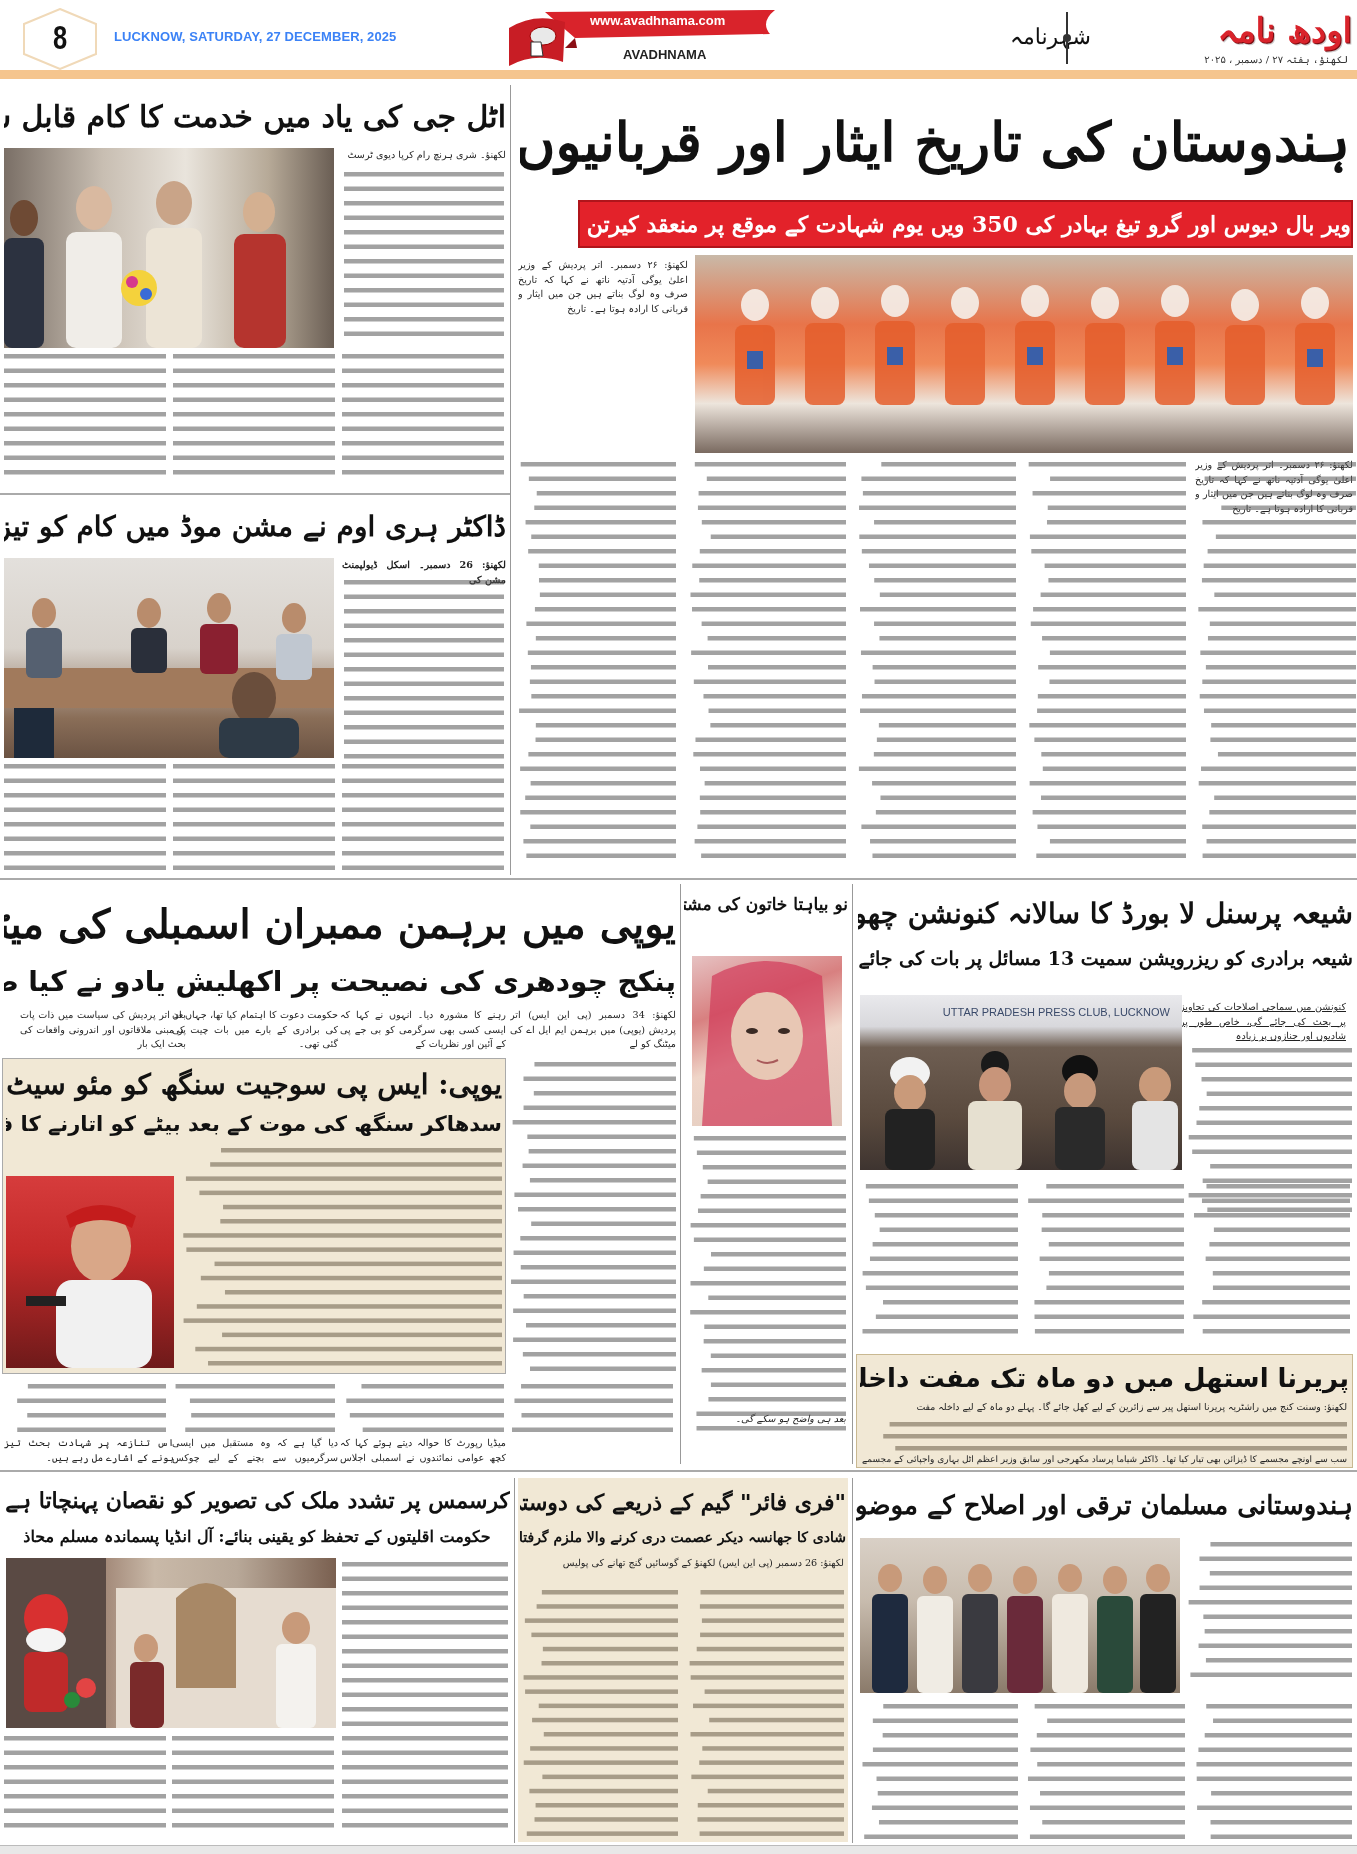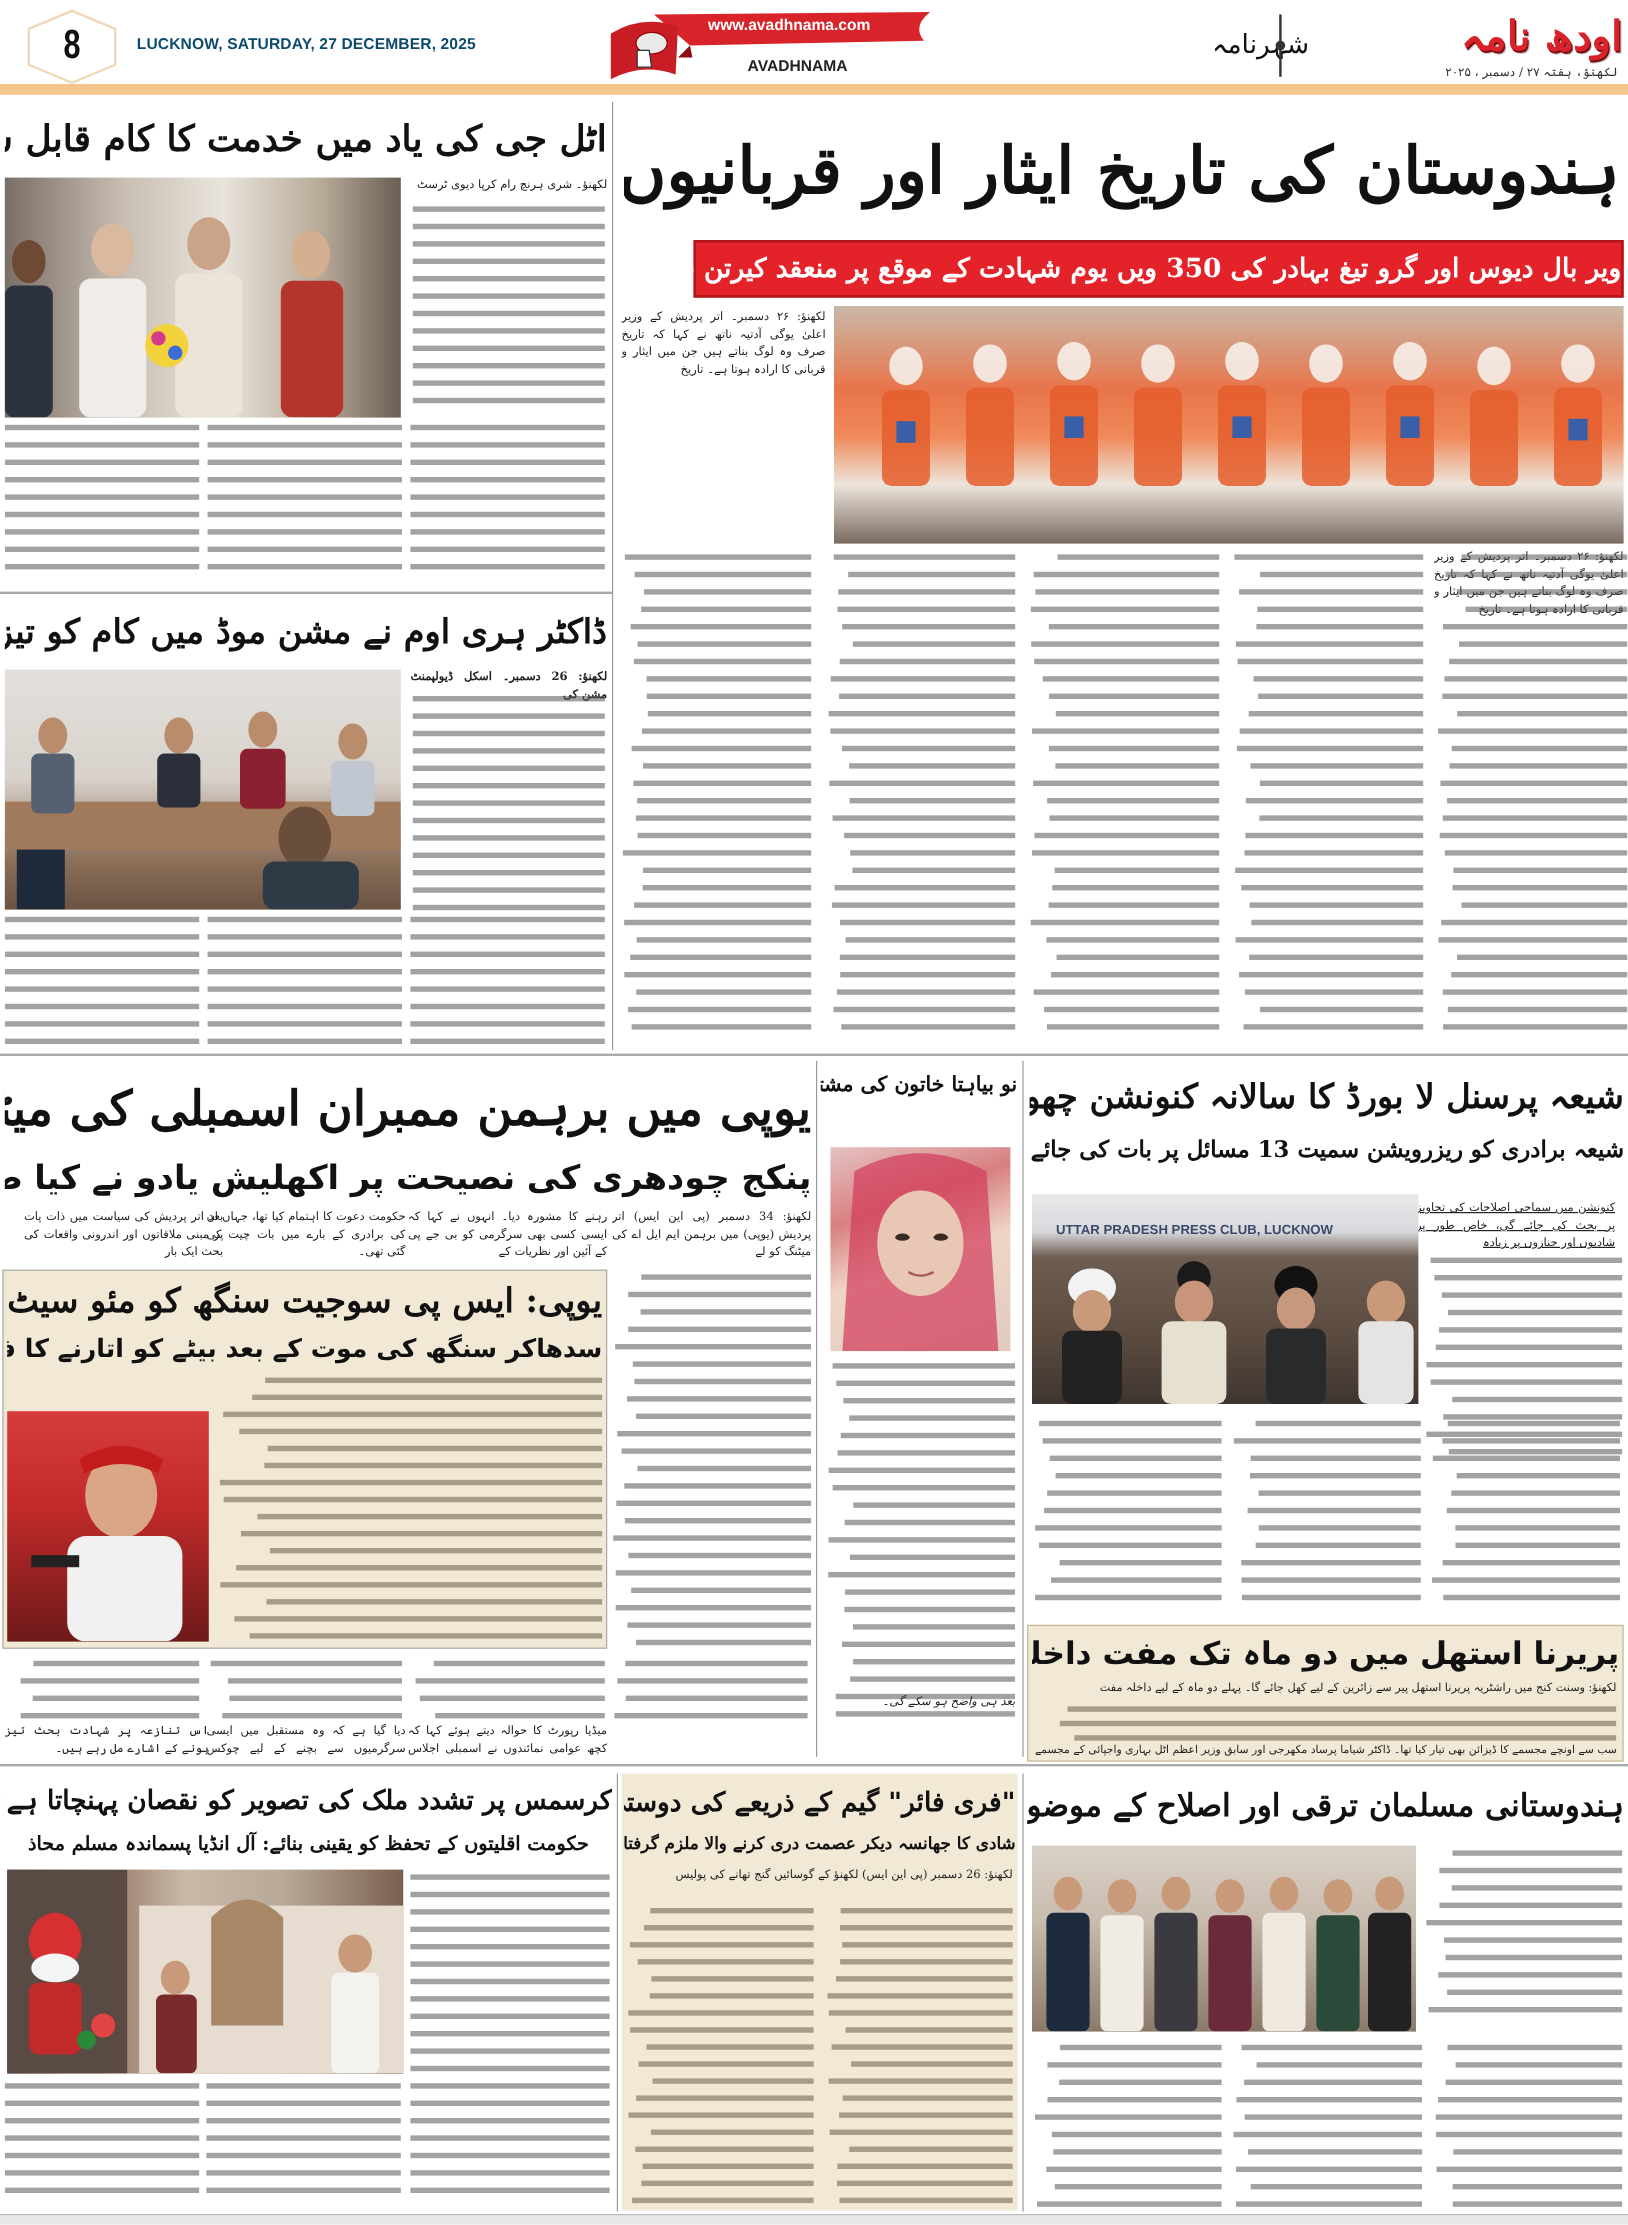--- a/index.html
+++ b/index.html
@@ -6,21 +6,21 @@
   html, body { width: 1357px; height: 1854px; background: #ffffff; overflow: hidden; }
   body { font-family: "DejaVu Sans", sans-serif; color: #111; position: relative; }
 
   .abs { position: absolute; }
 
   
   #masthead { left: 0; top: 0; width: 1357px; height: 78px; border-bottom: 1px solid #bbb; background: #fff; }
   #page-num-box { left: 20px; top: 8px; width: 80px; height: 62px; }
   #page-num-box svg { position: absolute; left: 0; top: 0; }
   #page-num { position: absolute; left: 0; top: 10px; width: 80px; text-align: center; font-family: "Liberation Sans", sans-serif; font-weight: bold; font-size: 34px; color: #111; transform: scaleX(0.75); }
-  #dateline { left: 114px; top: 29px; font-family: "Liberation Sans", sans-serif; font-weight: bold; font-size: 13px; color: #0c4a6e; letter-spacing: 0.1px; }
+  #dateline { left: 114px; top: 29px; font-family: "Liberation Sans", sans-serif; font-weight: bold; font-size: 13px; color: #3b82f6; letter-spacing: 0.1px; }
   #brand-ribbon { left: 505px; top: 8px; width: 280px; height: 60px; }
   #brand-url { position: absolute; left: 85px; top: 5px; font-family: "Liberation Sans", sans-serif; font-weight: bold; font-size: 13px; color: #fff; }
   #brand-name { position: absolute; left: 118px; top: 39px; font-family: "Liberation Sans", sans-serif; font-weight: bold; font-size: 13px; color: #222; }
   #section-name { left: 1010px; top: 24px; font-family: "DejaVu Serif", serif; font-size: 22px; color: #111; }
   #divider-v { left: 1066px; top: 12px; width: 2px; height: 52px; background: #333; }
   #divider-dot { left: 1063px; top: 34px; width: 8px; height: 8px; background: #333; border-radius: 50%; }
   #logo { left: 1162px; top: 10px; width: 190px; height: 46px; font-family: "DejaVu Serif", serif; font-weight: bold; font-size: 34px; color: #d9232b; text-shadow: 1px 1px 0 #7a0b10, 2px 2px 0 #ccc; text-align: right; direction: rtl; }
   #logo-date { left: 1168px; top: 54px; width: 180px; font-size: 10px; color: #333; direction: rtl; text-align: right; font-family: "DejaVu Serif", serif; }
   #orange-band { left: 0; top: 70px; width: 1357px; height: 9px; background: #f5c58e; }
 
@@ -549,21 +549,21 @@
       <rect x="10.487182355967093" y="76.5" width="155.5128176440329" height="4.5" opacity="0.55"></rect>
       <rect x="2.7211959876543403" y="91" width="163.27880401234566" height="4.5" opacity="0.55"></rect>
       <rect x="6.18198431069959" y="105.5" width="159.8180156893004" height="4.5" opacity="0.55"></rect>
       <rect x="24.174176954732502" y="120" width="141.8258230452675" height="4.5" opacity="0.55"></rect>
       <rect x="16.65795910493827" y="134.5" width="149.34204089506173" height="4.5" opacity="0.55"></rect>
       <rect x="2.615738168724306" y="149" width="163.3842618312757" height="4.5" opacity="0.55"></rect>
       <rect x="21.318810442386848" y="163.5" width="144.68118955761315" height="4.5" opacity="0.55"></rect>
     </g>
 </svg>
 <div class="photo" style="left:860px;top:995px;width:322px;height:175px;background:linear-gradient(180deg,#e9e9ec 0%,#d8d8dc 18%,#6e5e52 30%,#5a4a3e 70%,#3e3430 100%);">
-  <div style="position:absolute;left:20px;top:24px;width:290px;font-family:'Liberation Sans',sans-serif;font-weight:bold;font-size:11px;color:#3a4a6a;text-align:left;">UTTAR PRADESH PRESS CLUB, LUCKNOW</div>
+  <div style="position:absolute;left:20px;top:11px;width:290px;font-family:'Liberation Sans',sans-serif;font-weight:normal;font-size:11px;color:#3a4a6a;text-align:right;">UTTAR PRADESH PRESS CLUB, LUCKNOW</div>
   <svg width="322" height="175" style="position:absolute;left:0;top:0">
     <ellipse cx="50" cy="78" rx="20" ry="16" fill="#f2f2f2"></ellipse>
       <ellipse cx="50" cy="98" rx="16" ry="18" fill="#c99a7a"></ellipse>
       <rect x="25" y="114" width="50" height="61" rx="8" fill="#222"></rect>
     <ellipse cx="135" cy="70" rx="14" ry="14" fill="#1a1a1a"></ellipse>
       <ellipse cx="135" cy="90" rx="16" ry="18" fill="#c8957a"></ellipse>
       <rect x="108" y="106" width="54" height="69" rx="8" fill="#e6e0d0"></rect>
     <ellipse cx="220" cy="76" rx="18" ry="16" fill="#111"></ellipse>
       <ellipse cx="220" cy="96" rx="16" ry="18" fill="#c7997c"></ellipse>
       <rect x="195" y="112" width="50" height="63" rx="8" fill="#2a2a2a"></rect>

